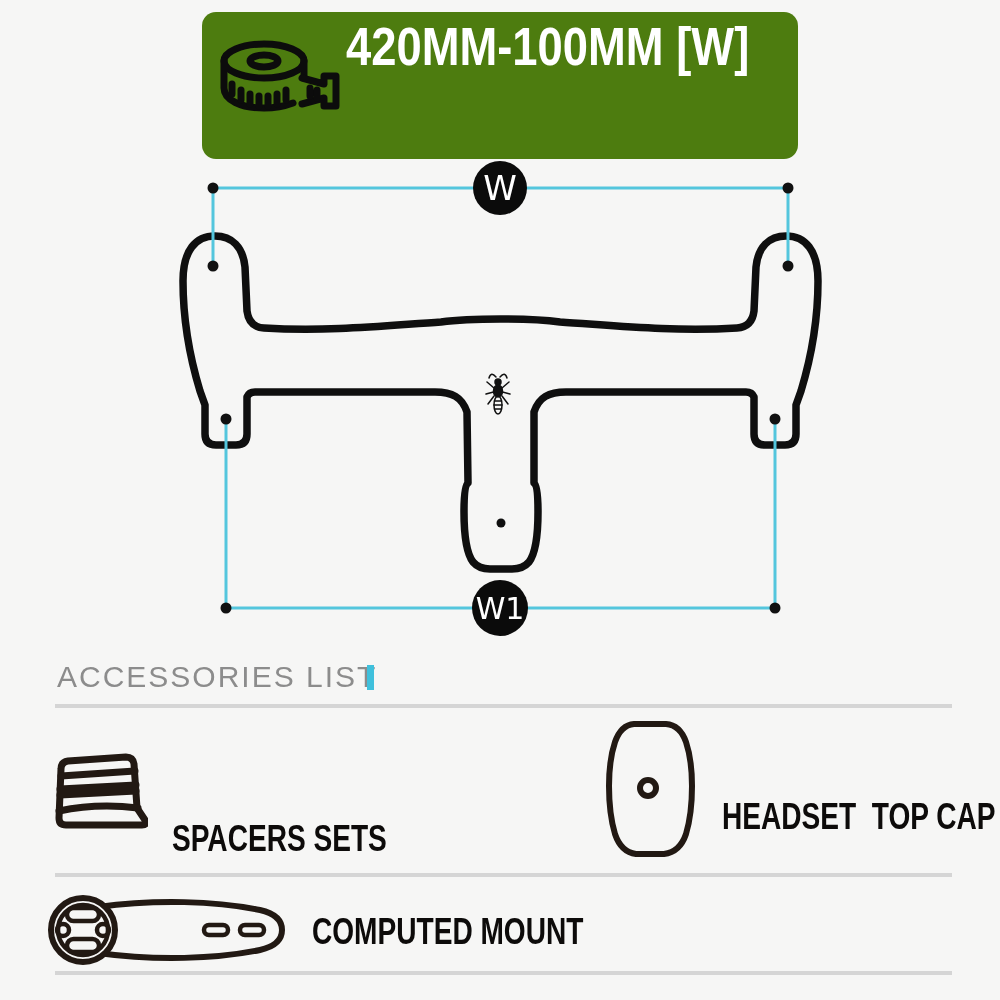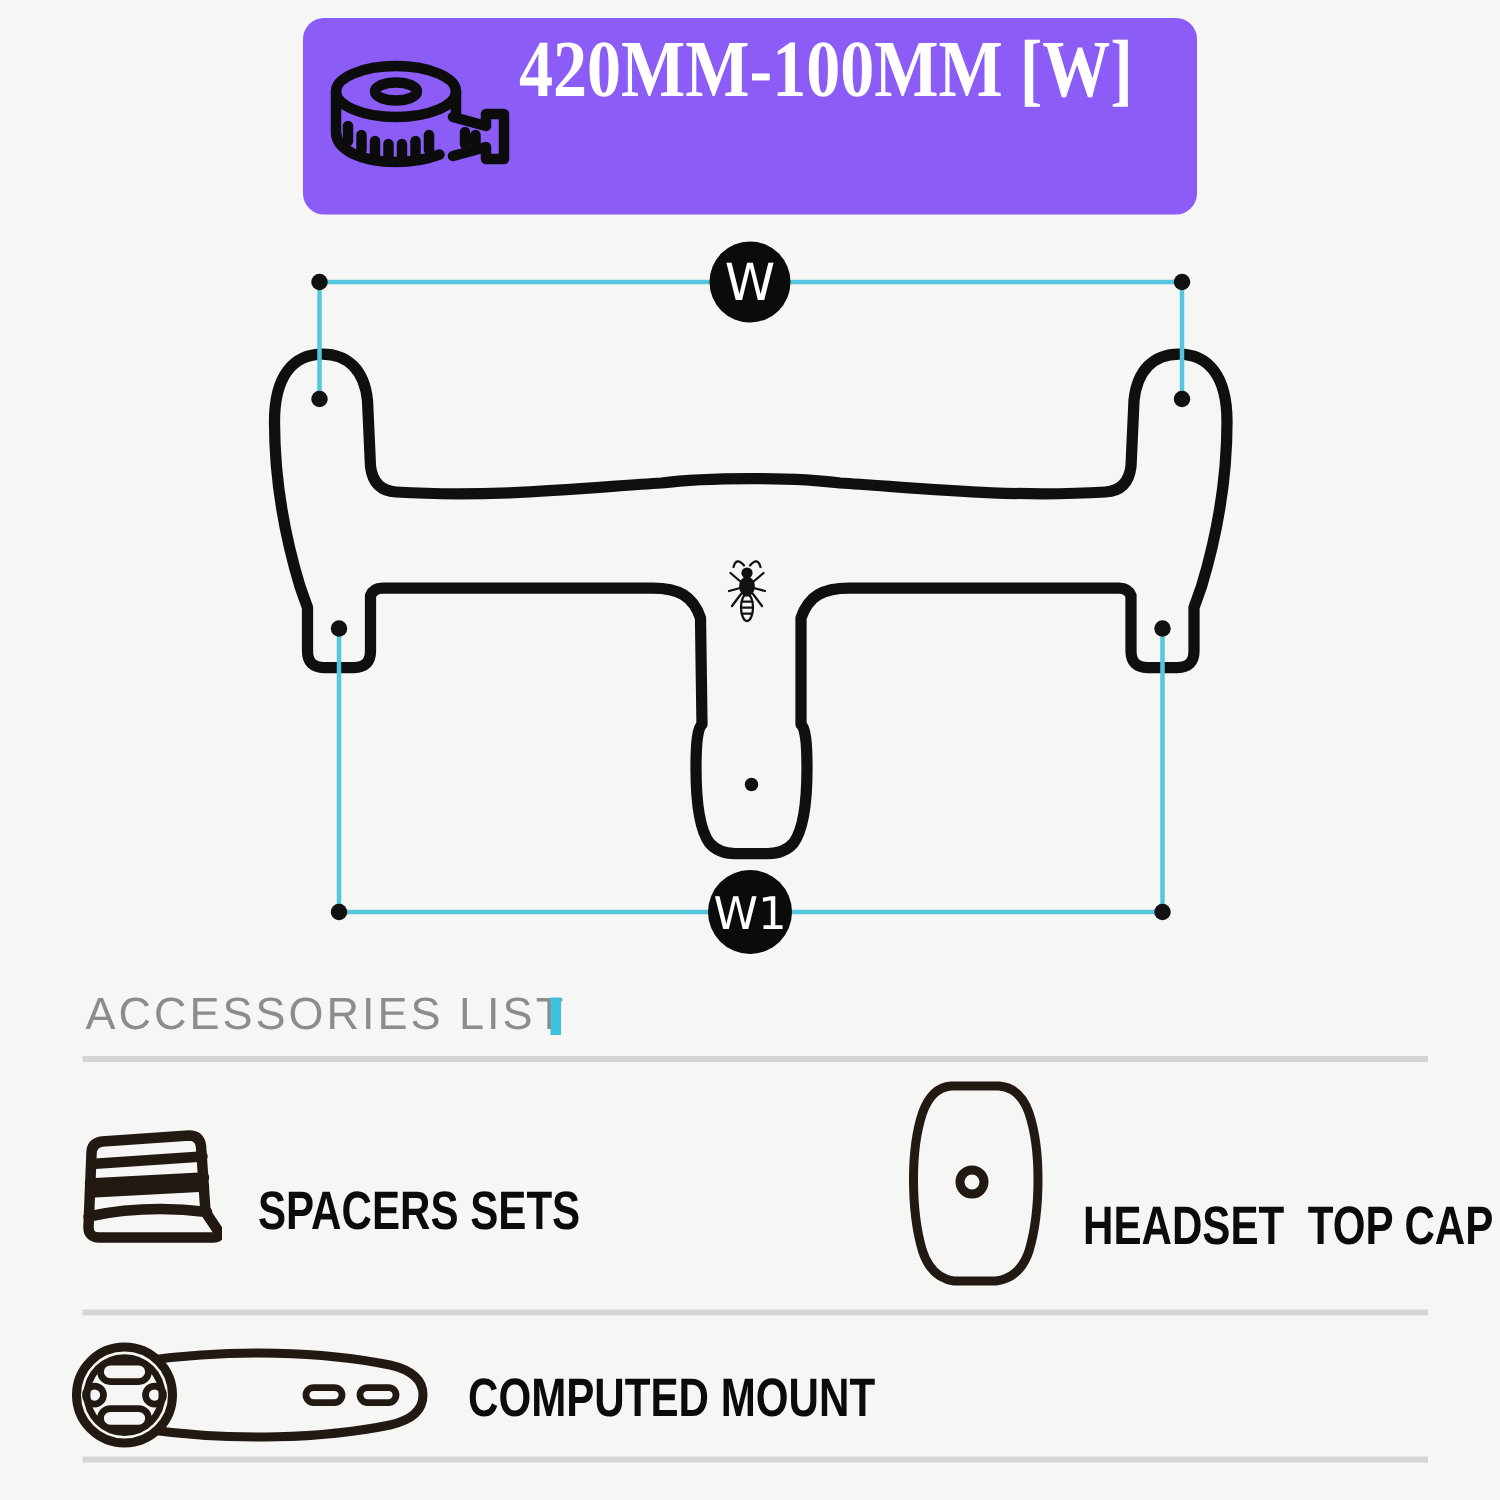--- a/index.html
+++ b/index.html
@@ -2,22 +2,22 @@
 <html><head>
 <meta charset="utf-8">
 <style>
   html,body{margin:0;padding:0;}
   #page{
     position:relative;width:1000px;height:1000px;overflow:hidden;
     background:#f6f6f5;font-family:"Liberation Sans",sans-serif;
   }
   
   .banner{
-    position:absolute;left:202px;top:12px;width:596px;height:131px;
-    background:#8b5cf6;border-radius:14px;display:flex;align-items:center;font-family:Liberation Serif, serif;
+    position:absolute;left:202px;top:12px;width:596px;height:147px;
+    background:#4d7c0f;border-radius:14px;display:flex;align-items:center;
   }
   .banner svg{position:absolute;left:12px;top:24px;}
   .banner-text{position:absolute;left:144px;top:8px;line-height:52px;}
   .cond{
     display:inline-block;transform:scaleX(0.84);transform-origin:0 50%;
     font-weight:bold;white-space:pre;letter-spacing:0px;
   }
   .banner-text .cond{font-size:54px;color:#ffffff;}
   
   .diagram{position:absolute;left:0;top:150px;width:1000px;height:520px;}
@@ -29,21 +29,21 @@
   }
   .caret{position:absolute;left:367px;top:665px;width:7px;height:25px;background:#3fc0dc;}
   .divider{position:absolute;left:55px;width:897px;height:4px;background:#d5d5d5;}
   .d1{top:704px;} .d2{top:873px;} .d3{top:971px;}
   .acc-icon{position:absolute;}
   .i-spacers{left:52px;top:748px;}
   .i-cap{left:598px;top:718px;}
   .i-mount{left:46px;top:893px;}
   .acc-label{position:absolute;color:#0d0b0a;}
   .acc-label .cond{font-size:36px;transform:scaleX(0.78);color:#0d0b0a;}
-  .l-spacers{left:172px;top:786px;}
+  .l-spacers{left:172px;top:818px;}
   .l-cap{left:722px;top:796px;}
   .l-mount{left:312px;top:911px;}
   .ink{stroke:#221913;fill:none;stroke-linecap:round;stroke-linejoin:round;}
 </style>
 </head>
 <body>
 
 <div id="page">
 
   <div class="banner">

